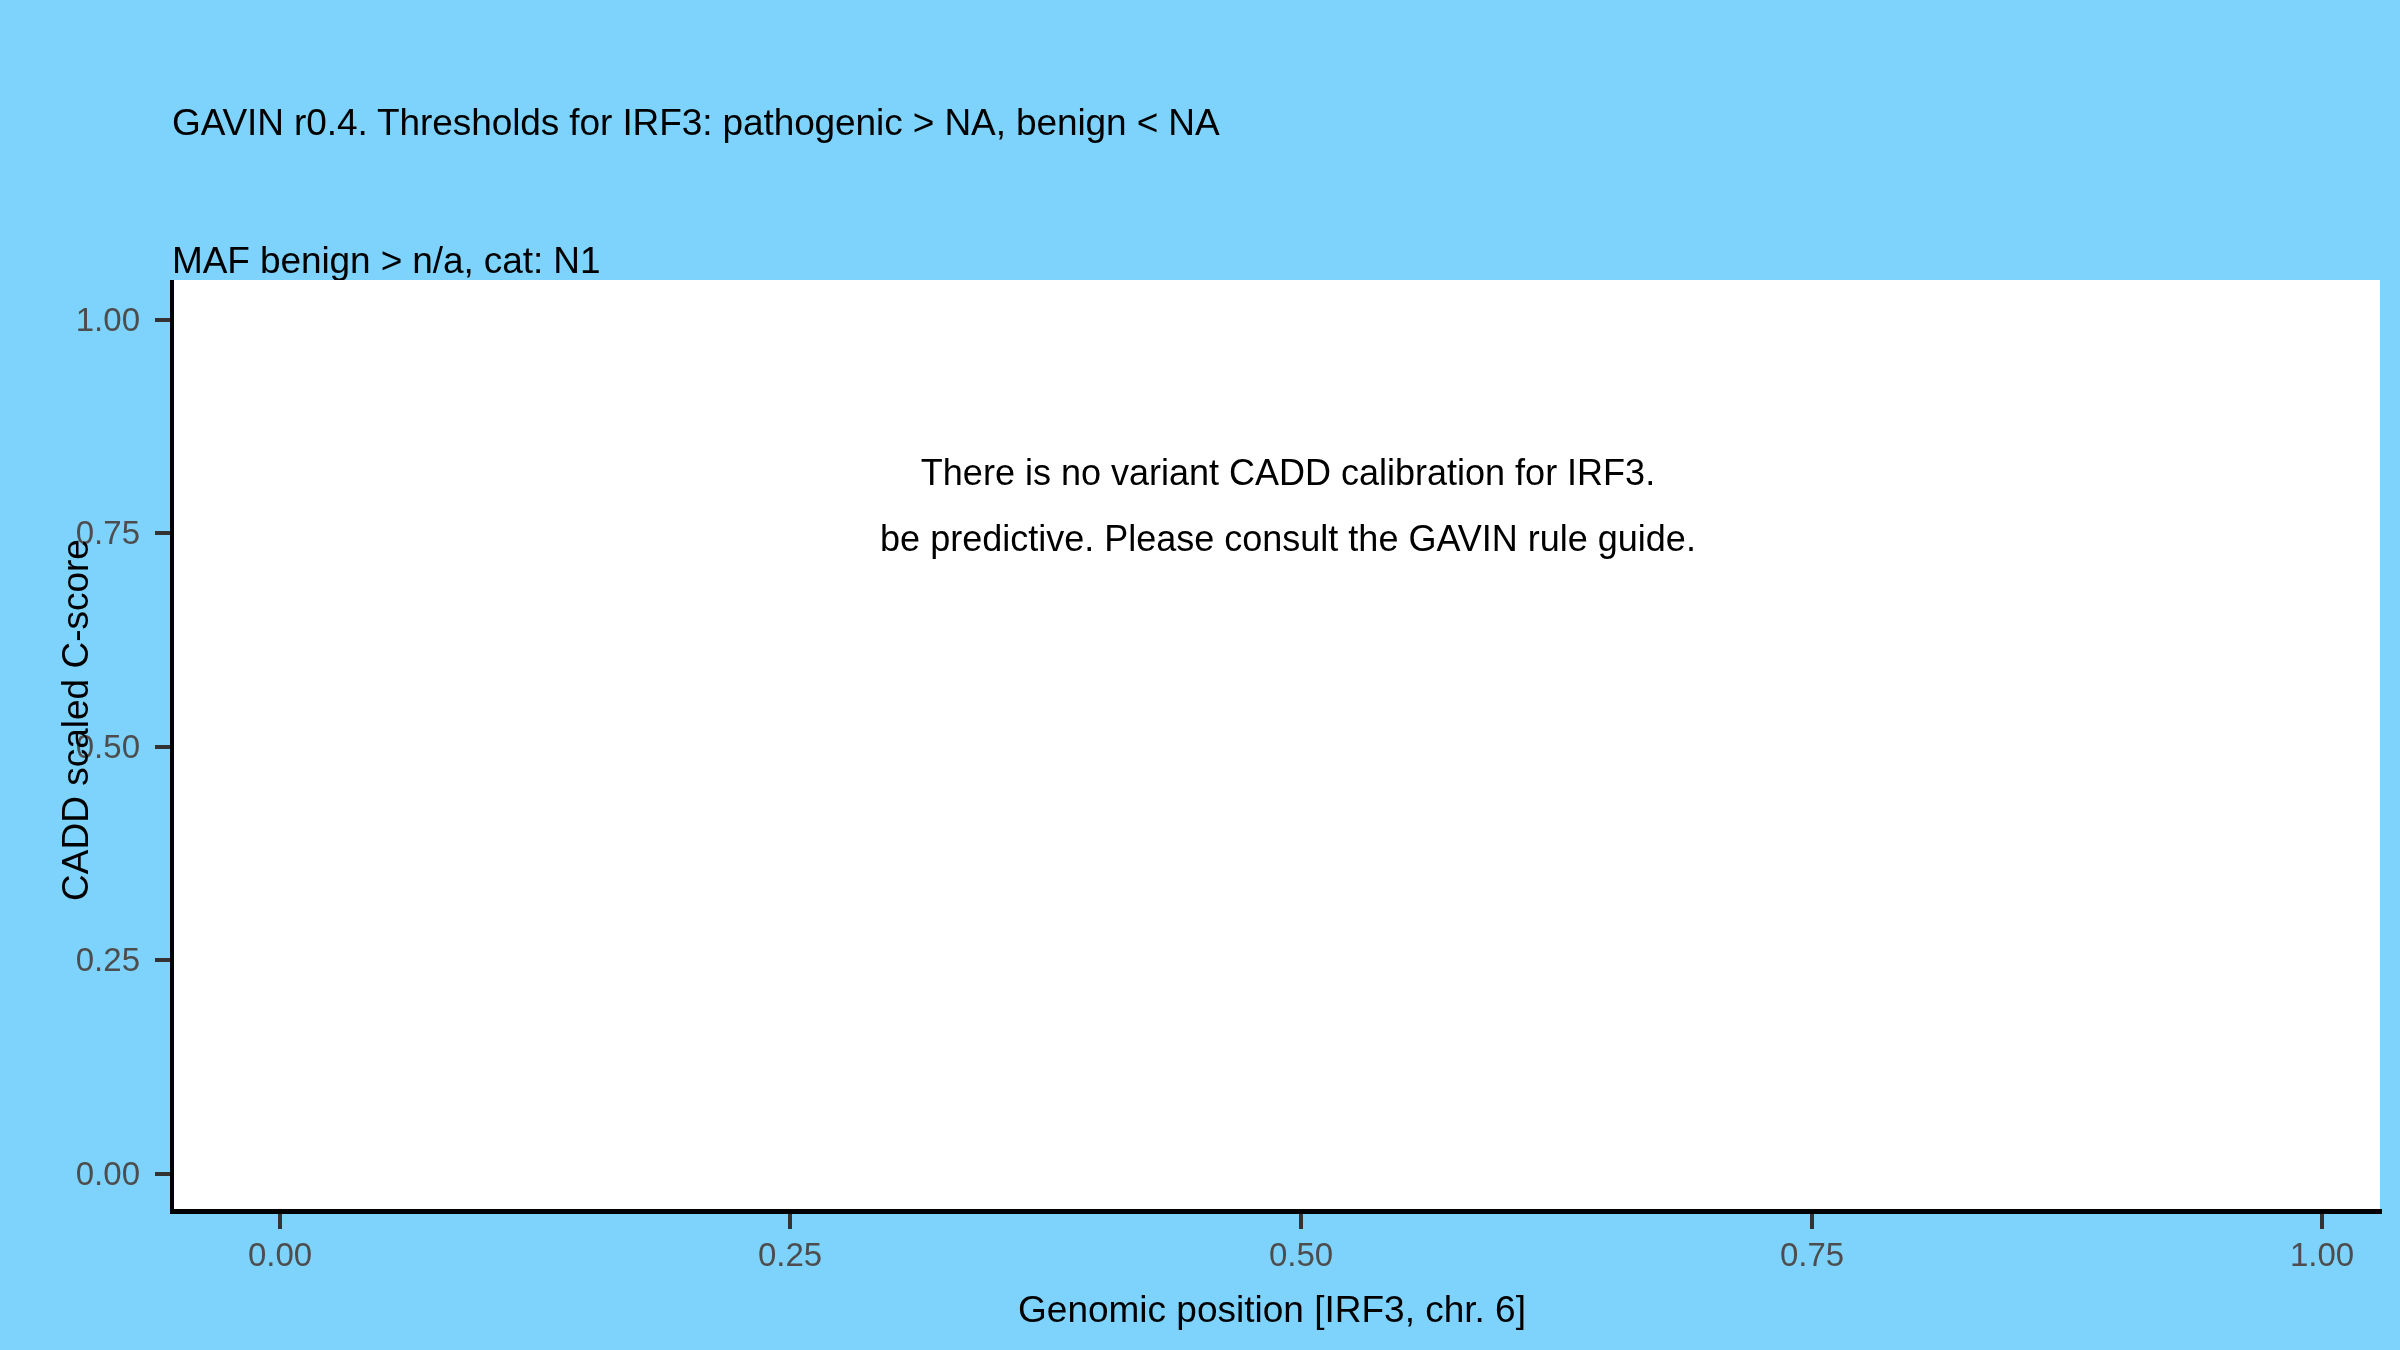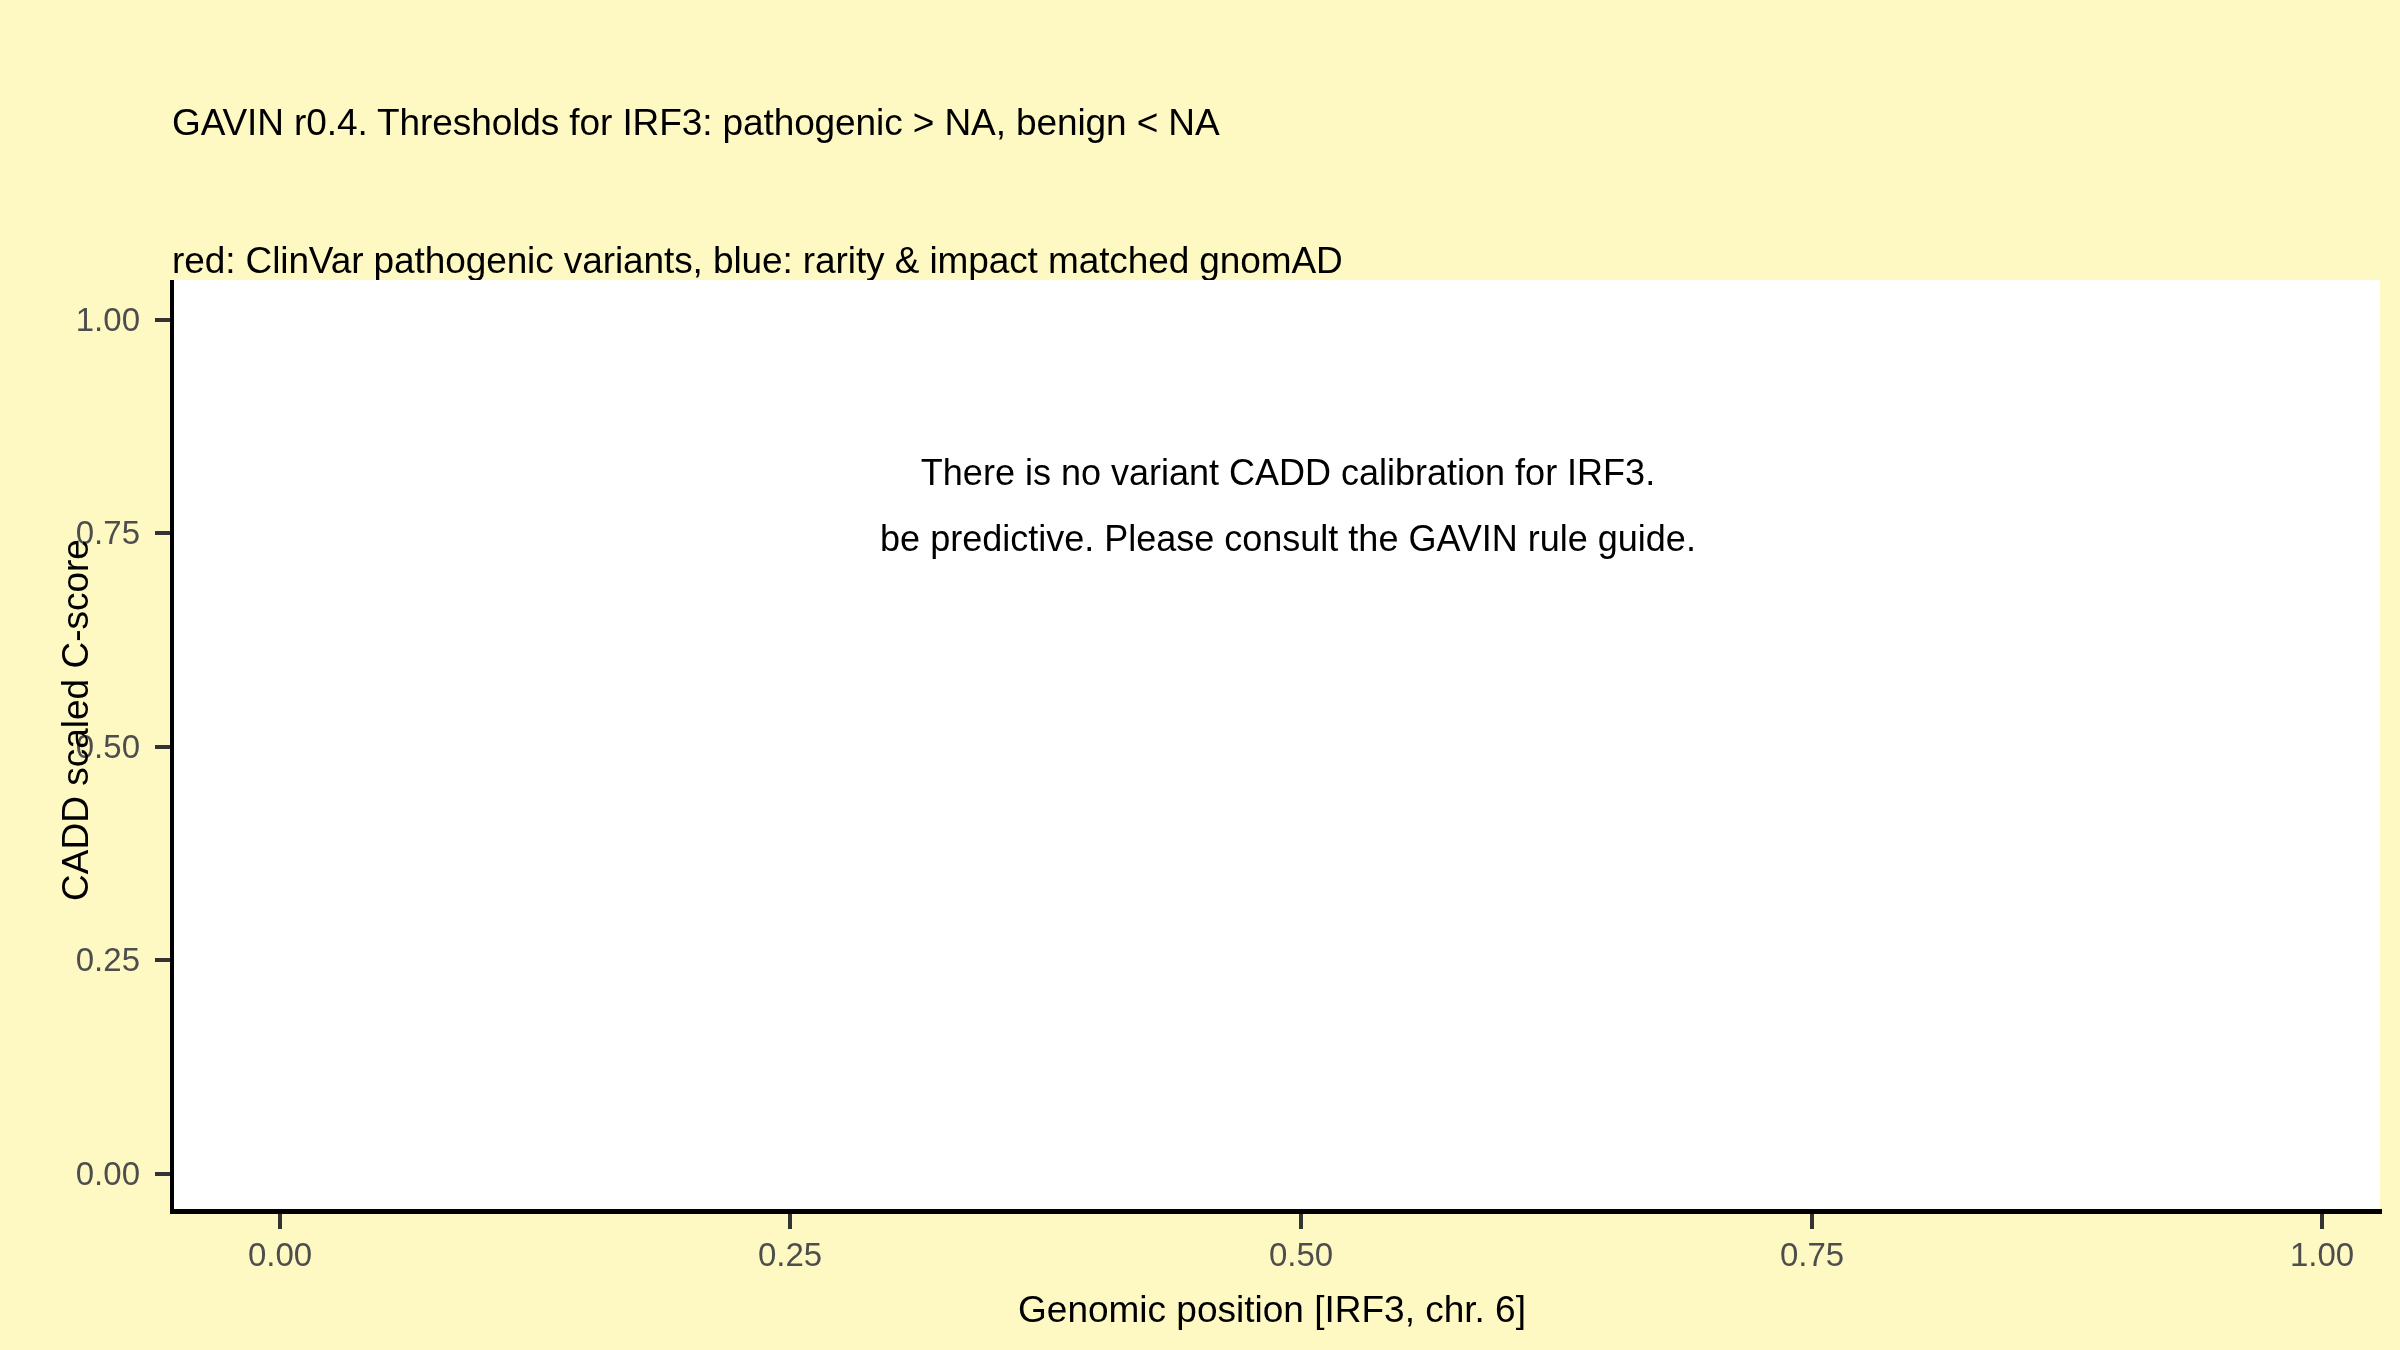--- a/index.html
+++ b/index.html
@@ -9,21 +9,21 @@
     background: #ffffff;
   }
   body {
     font-family: "Liberation Sans", "DejaVu Sans", sans-serif;
     color: #000000;
   }
   #figure {
     position: relative;
     width: 2400px;
     height: 1350px;
-    background: #fef9c3;
+    background: #7dd3fc;
     overflow: hidden;
   }
 
   
   #plot-title {
     position: absolute;
     left: 172px;
     top: 8px;
     width: 2000px;
     font-size: 37px;
@@ -133,20 +133,21 @@
   }
   #annotation .aline { display: block; }
 </style>
 </head>
 <body>
 
 <div id="figure">
 
   <div id="plot-title">
     <span class="tline">GAVIN r0.4. Thresholds for IRF3: pathogenic &gt; NA, benign &lt; NA</span>
+    <span class="tline">MAF benign &gt; n/a, cat: N1</span>
     <span class="tline">red: ClinVar pathogenic variants, blue: rarity &amp; impact matched gnomAD</span>
     <span class="tline">variants, green: RefSeq exons, grey: genome-wide fallback threshold</span>
   </div>
 
   <div id="panel"></div>
   <div id="axis-line-y"></div>
   <div id="axis-line-x"></div>
 
   <div class="tick-y" style="top:318px;"></div>
   <div class="ticklabel-y" style="top:303px; left:30px;">1.00</div>

